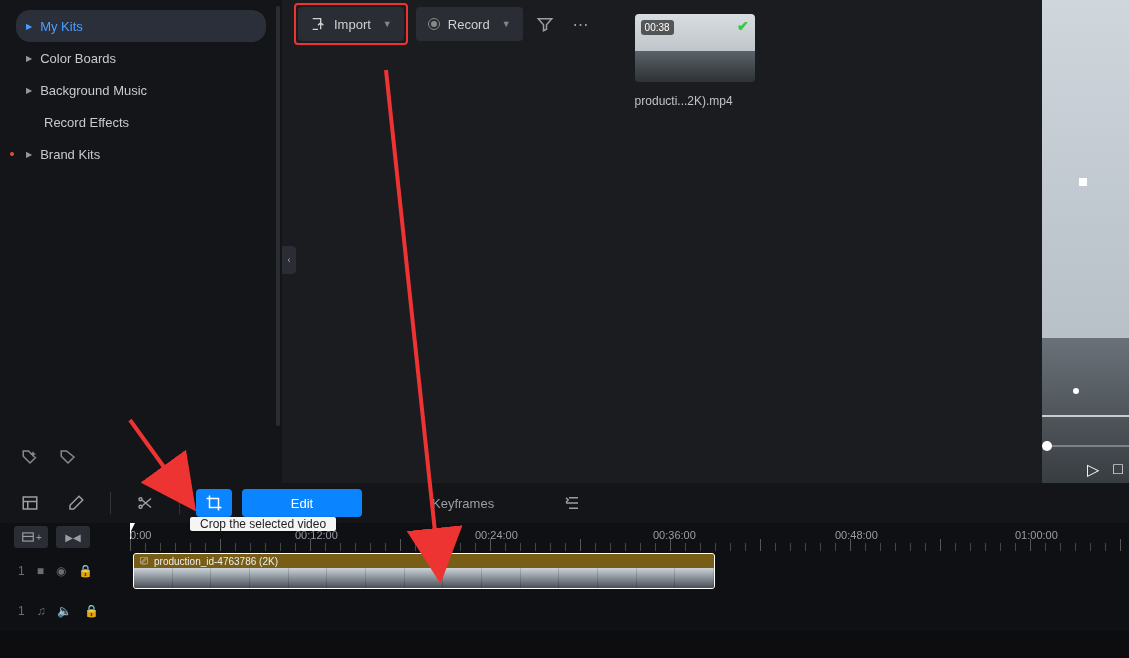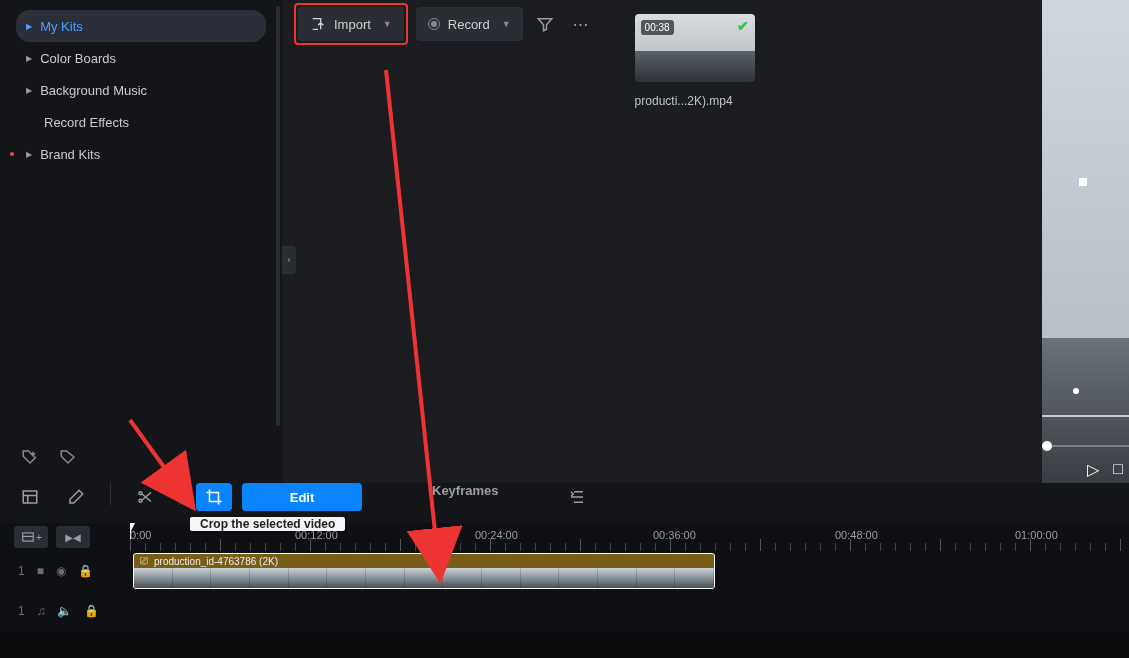--- a/index.html
+++ b/index.html
@@ -45,21 +45,21 @@
 .preview { flex:1; background: linear-gradient(180deg,#cfd6dc 0%,#b8c0c8 70%,#6a7178 70%,#383d42 100%); position:relative; }
 .preview-overlay { position:absolute; left:0; bottom:66px; right:0; height:2px; background:rgba(255,255,255,.7);}
 .preview-handle { position:absolute; right:42px; top:178px; width:8px; height:8px; background:#fff;}
 .preview-circle { position:absolute; right:50px; top:388px; width:6px;height:6px;border-radius:50%;background:#fff;}
 .preview-scrub { position:absolute; left:0; right:0; bottom:36px; height:2px; background:rgba(255,255,255,.3);}
 .preview-scrub-dot{ position:absolute; left:0; bottom:32px; width:10px;height:10px;border-radius:50%;background:#fff;}
 .preview-ctrl { position:absolute; bottom:4px; right:6px; display:flex; gap:14px; color:#fff;}
 .preview-ctrl span{ font-size:16px; cursor:pointer;}
 
 
-.tools { height:40px; background:#141518; display:flex; padding:0 12px; gap:10px; position:relative;font-weight:bold;}
+.tools { height:40px; background:#141518; display:flex; align-items:center; padding:0 12px; gap:10px; position:relative;}
 .tool-btn { width:36px; height:28px; display:flex; align-items:center; justify-content:center; color:#9a9da4; cursor:pointer; border-radius:4px;}
 .tool-btn.active { background:#0a84ff; color:#fff;}
 .sep { width:1px; height:22px; background:#333; margin:0 6px;}
 .edit-btn { width:120px; height:28px; background:#0a84ff; color:#fff; font-size:13px; display:flex; align-items:center; justify-content:center; border-radius:4px; cursor:pointer;}
 .keyframes { font-size:13px; color:#9a9da4; margin-left:60px; cursor:pointer;}
 .tooltip { position:absolute; top:34px; left:190px; background:#f5f5f5; color:#222; font-size:12px; padding:0 10px; border-radius:2px; z-index:10; box-shadow:0 1px 3px rgba(0,0,0,.4);}
 
 
 .timeline { flex:1; background:#0f1013;}
 .ruler-row { display:flex; height:28px;}

